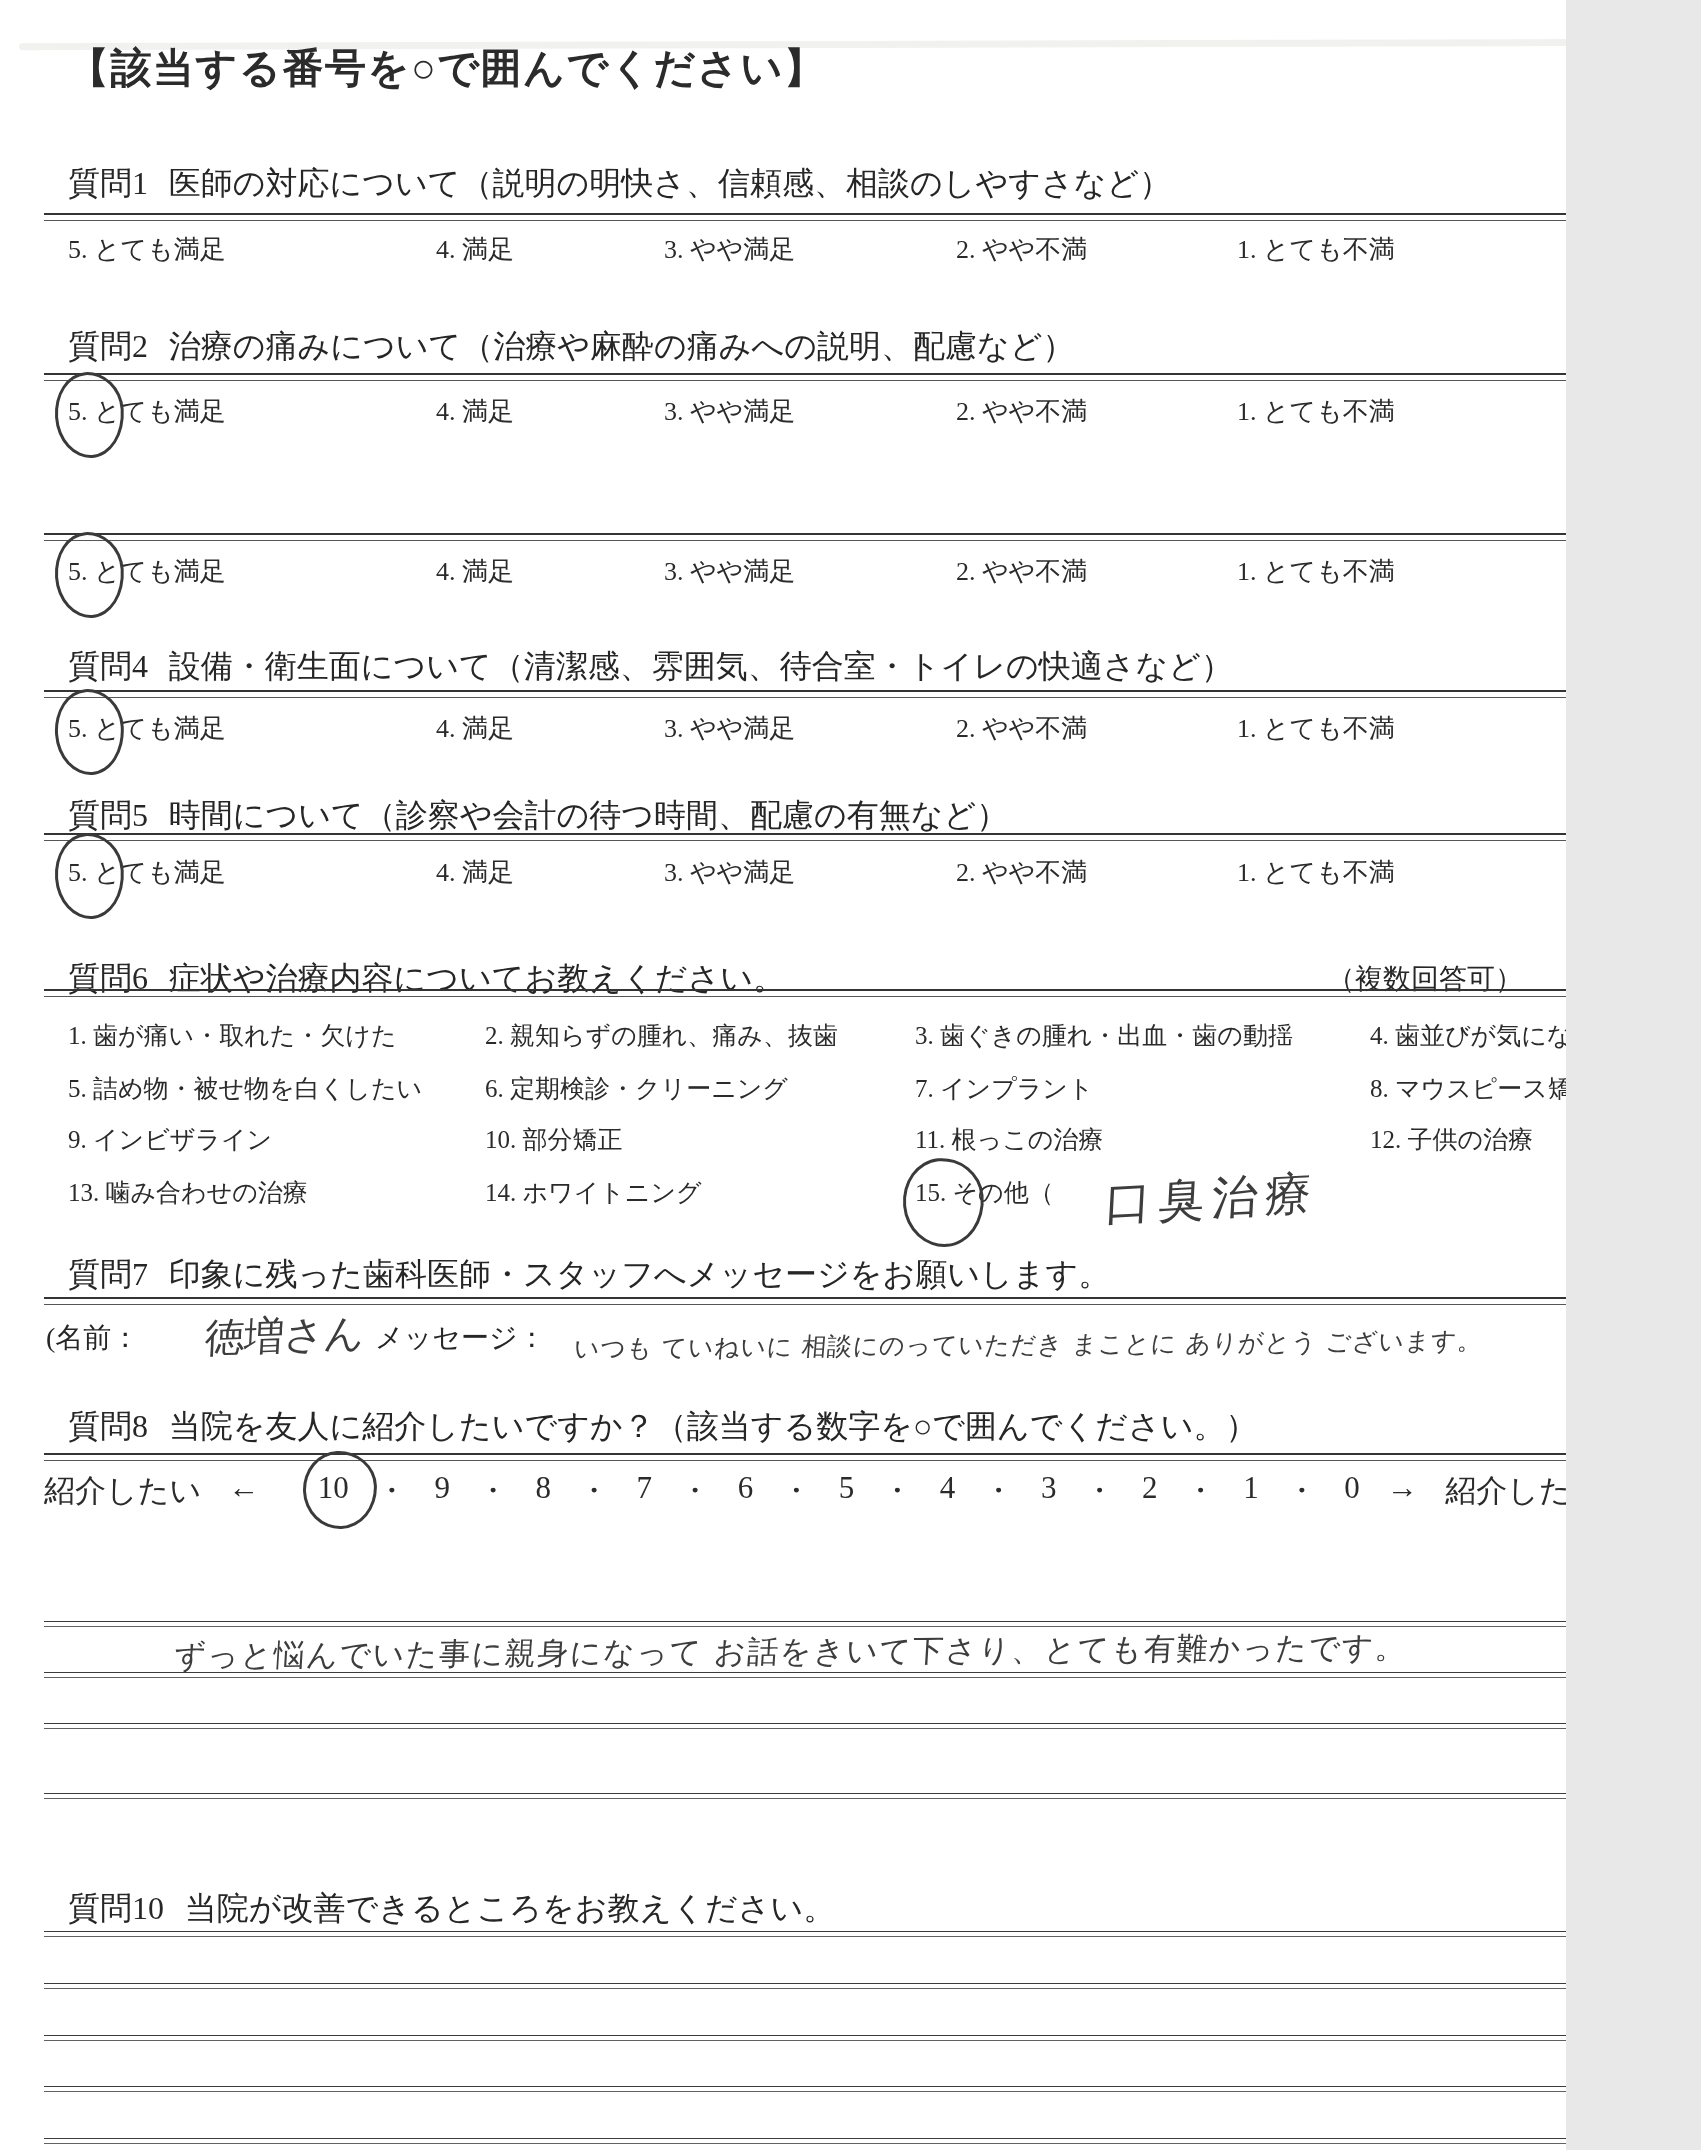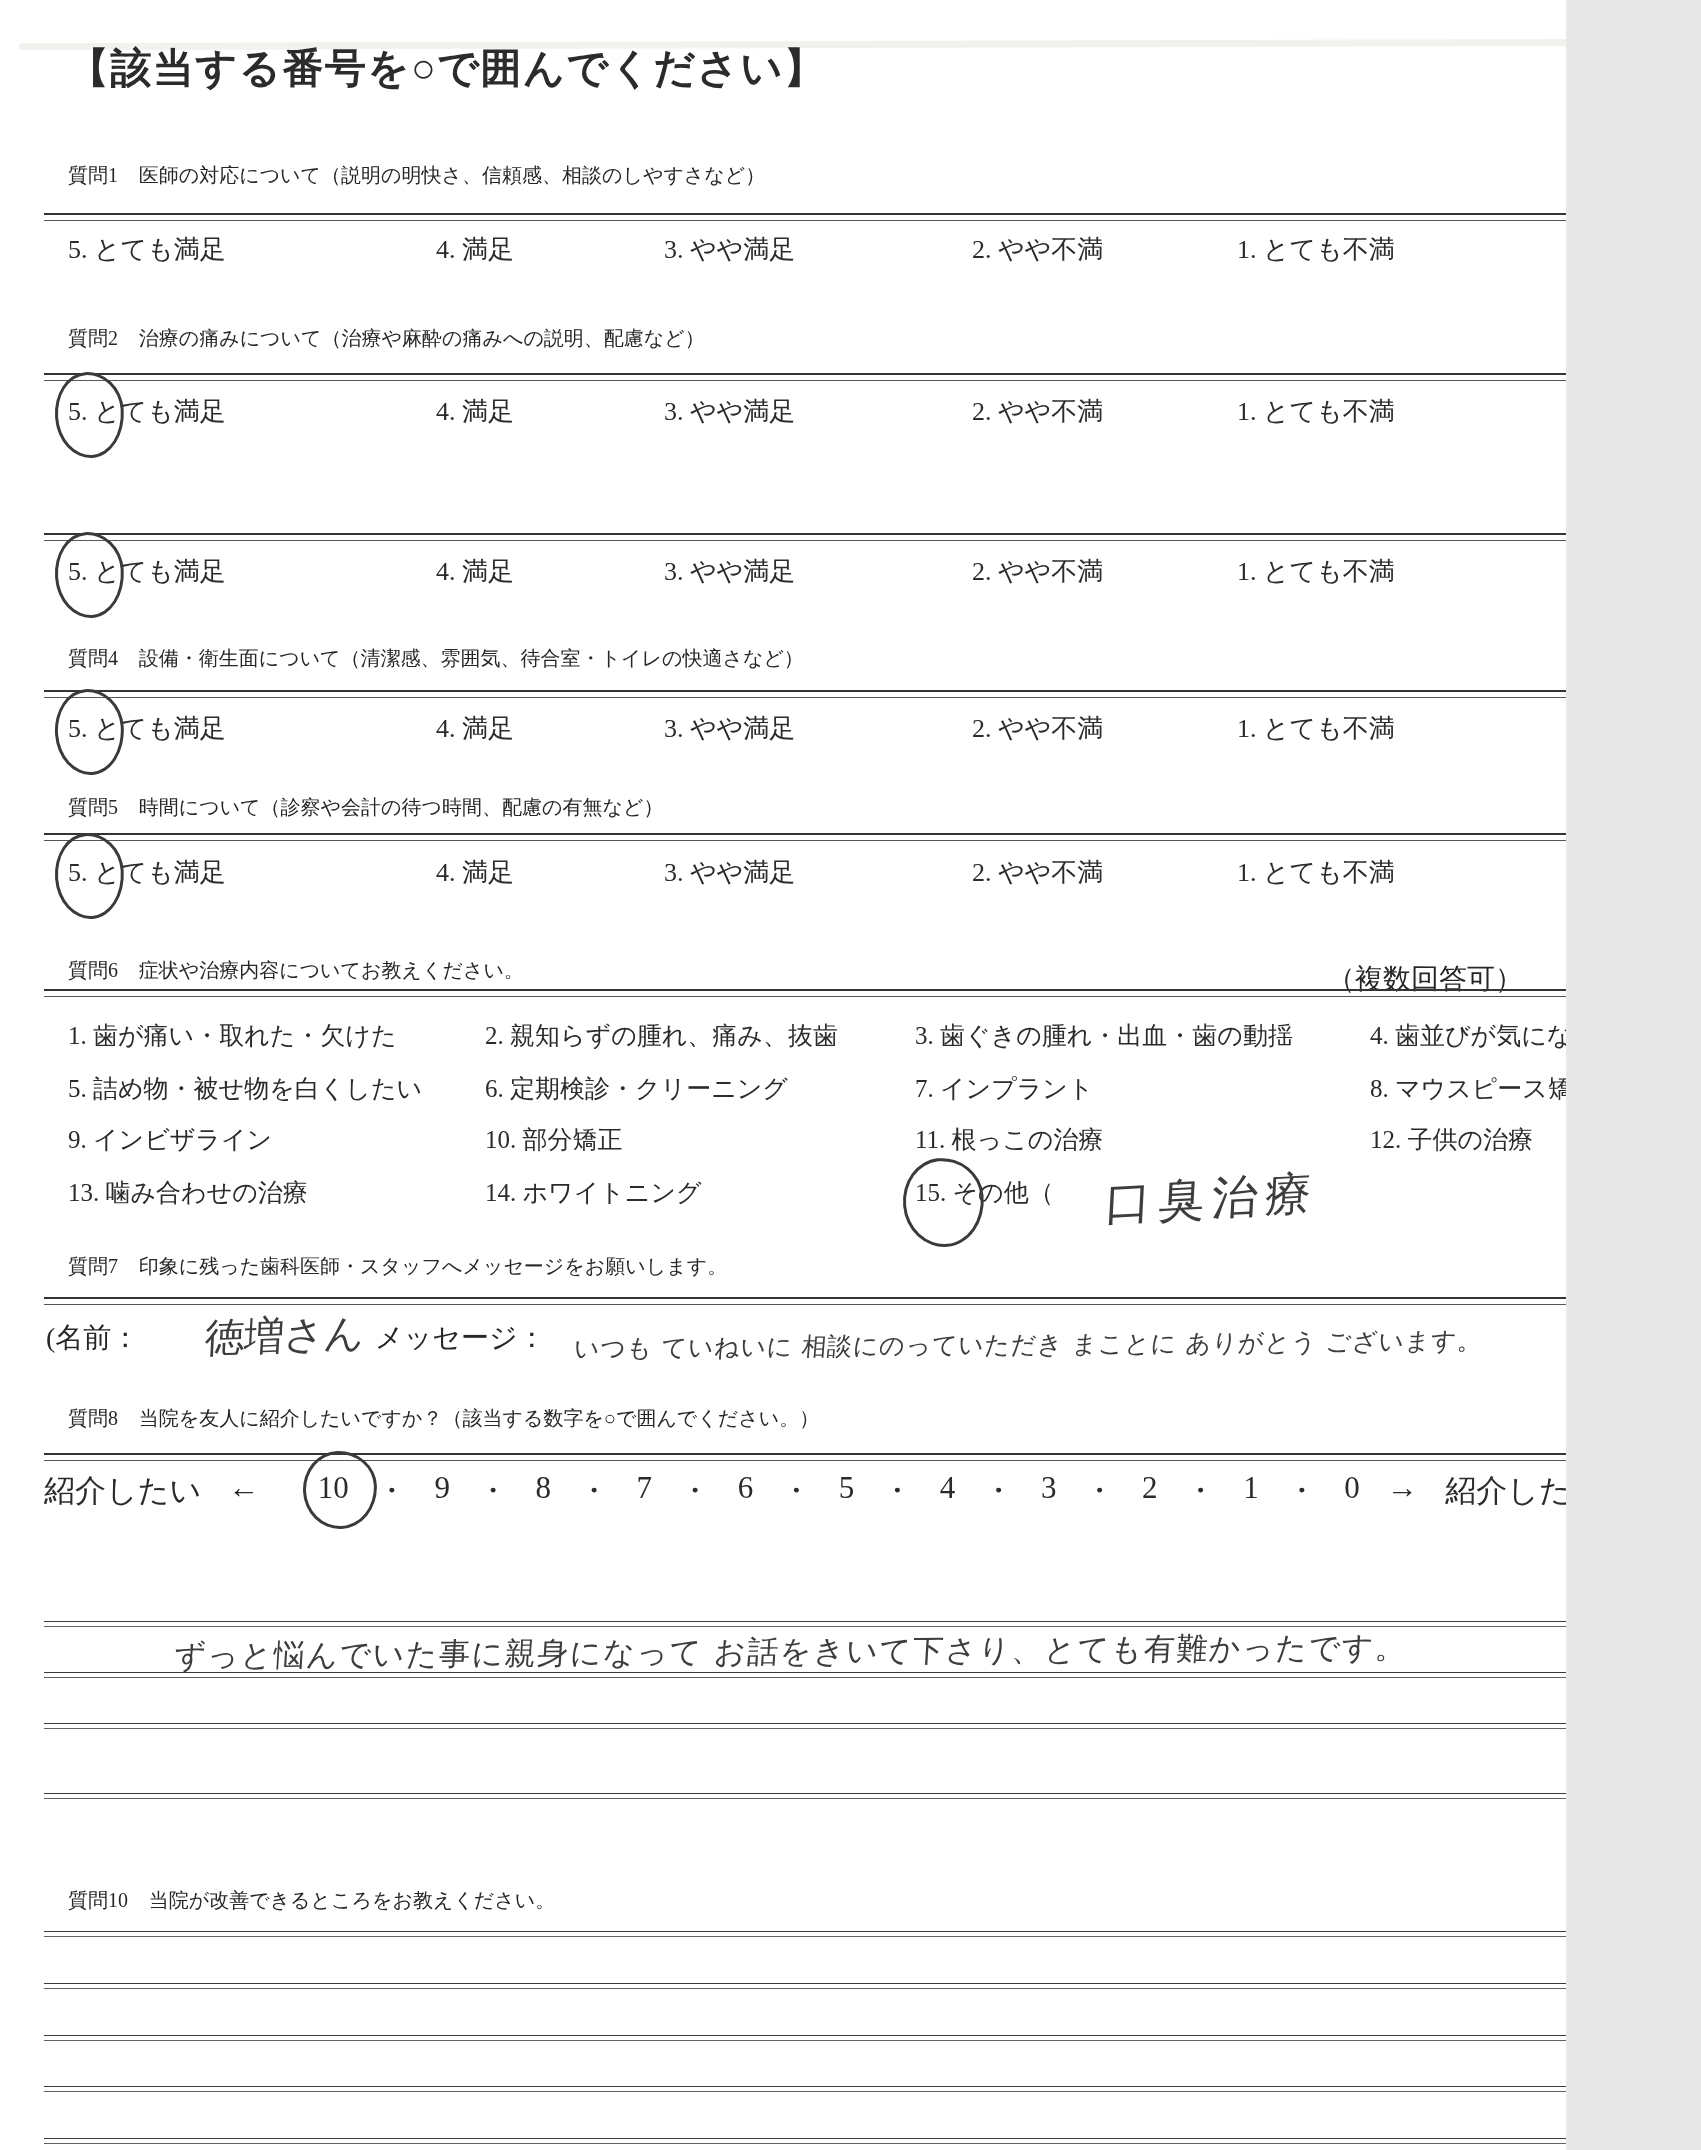--- a/index.html
+++ b/index.html
@@ -14,40 +14,40 @@
   }
   .scan-artifact{
     position:absolute; left:19px; top:41px; width:1633px; height:7.4px;
     background:#f1f1ee; transform:rotate(-0.15deg); border-radius:3.7px;
   }
   .title{
     position:absolute; left:68px; top:41px;
     font-size:41px; font-weight:bold; letter-spacing:1.5px; white-space:nowrap;
   }
   .qheader{
-    position:absolute; left:68px; font-size:20px; white-space:nowrap; color:#262626;
+    position:absolute; left:68px; font-size:32px; white-space:nowrap; color:#262626;
   }
   .qlabel{display:inline-block; margin-right:20.7px;}
   .qnote{
     position:absolute; right:43px; font-size:28px; white-space:nowrap; color:#262626;
   }
   .rule{
     position:absolute; left:44px; width:1614px; height:5.2px;
     border-top:2.2px solid #343434; border-bottom:1.5px solid #565656;
   }
   .ansline{
     position:absolute; left:44px; width:1614px; height:4.4px;
     border-top:1.5px solid #3c3c3c; border-bottom:1.5px solid #616161;
   }
   .opts{
     position:absolute; left:68px; width:1595px; height:41px;
     font-size:26px; white-space:nowrap;
   }
   .opt{position:absolute; top:0;}
-  .o1{left:0;} .o2{left:368px;} .o3{left:596px;} .o4{left:888px;margin-left:16px;} .o5{left:1169px;}
+  .o1{left:0;} .o2{left:368px;} .o3{left:596px;} .o4{left:888px;} .o5{left:1169px;}
   .q6cell{position:absolute; font-size:25px; white-space:nowrap;}
   .col1{left:68px;} .col2{left:485px;} .col3{left:915px;} .col4{left:1370px;}
   .circle{
     position:absolute; border:3px solid #3a3a3a; z-index:3;
     border-radius:48% 52% 50% 50% / 50% 46% 54% 50%;
   }
   .c-rating{left:-13.3px; top:-22px; width:63px; height:80px; transform:rotate(-4deg);}
   .c-15{left:-11.8px; top:-17.7px; width:75px; height:83px; transform:rotate(-5deg);}
   .c-10{left:-14.8px; top:-19px; width:68px; height:72px; transform:rotate(-2deg);}
   .txt{position:relative; z-index:1;}

